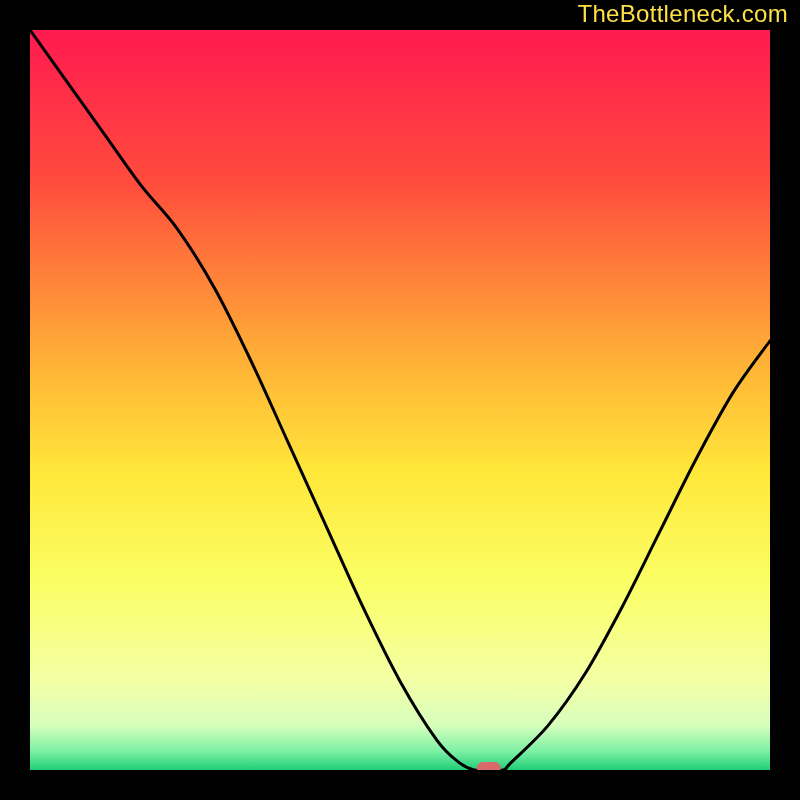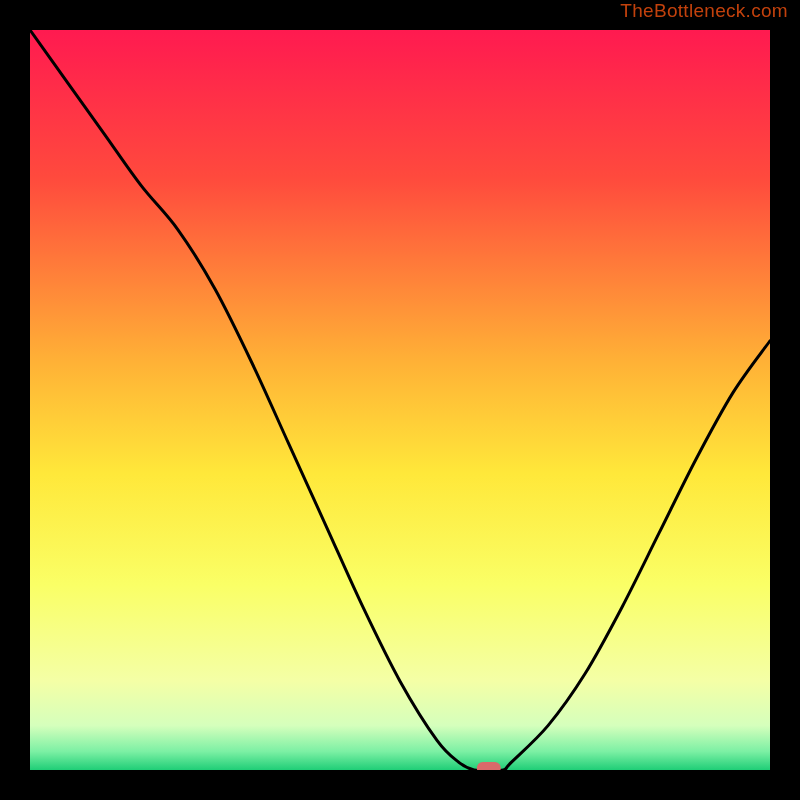--- a/index.html
+++ b/index.html
@@ -13,22 +13,22 @@
   .outer {
     position: relative;
     width: 800px;
     height: 800px;
     background: #000;
   }
   .watermark {
     position: absolute;
     top: 0px;
     right: 12px;
-    color: #c2410c;
-    font-size: 19px;
+    color: #fde047;
+    font-size: 24px;
     font-weight: 500;
     letter-spacing: 0.3px;
     z-index: 5;
   }
   .plot {
     position: absolute;
     left: 30px;
     top: 30px;
     width: 740px;
     height: 740px;

